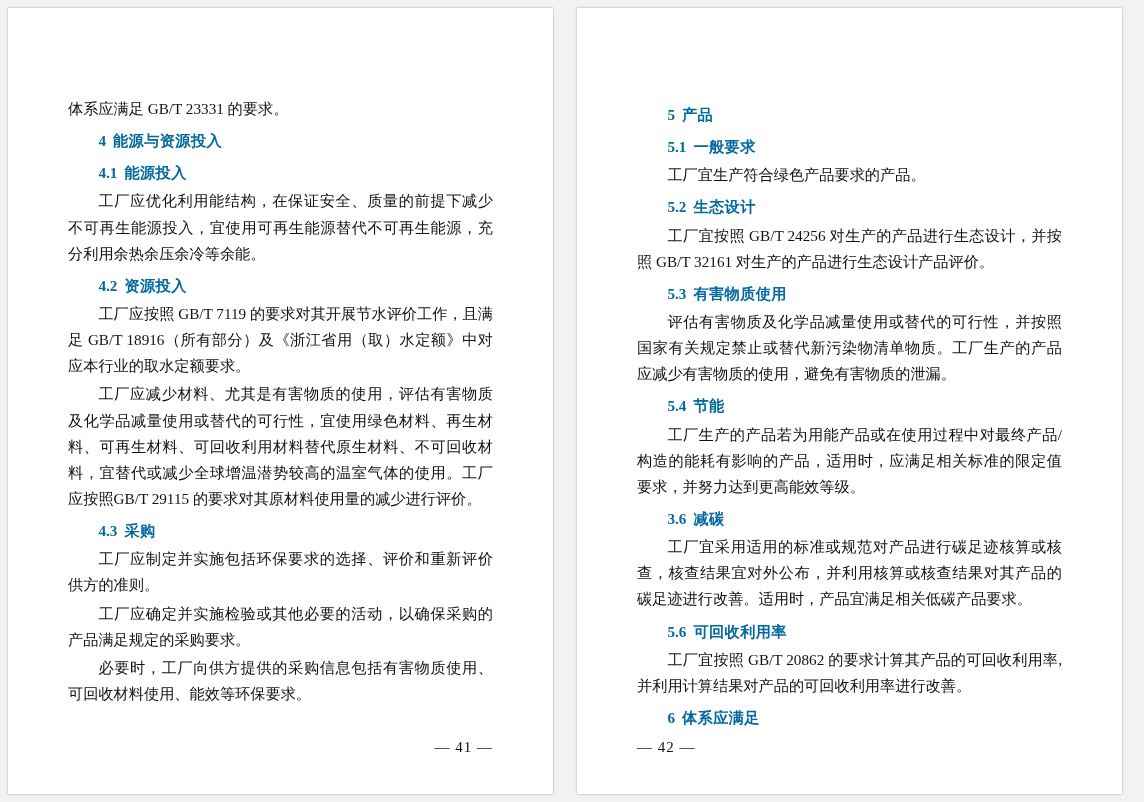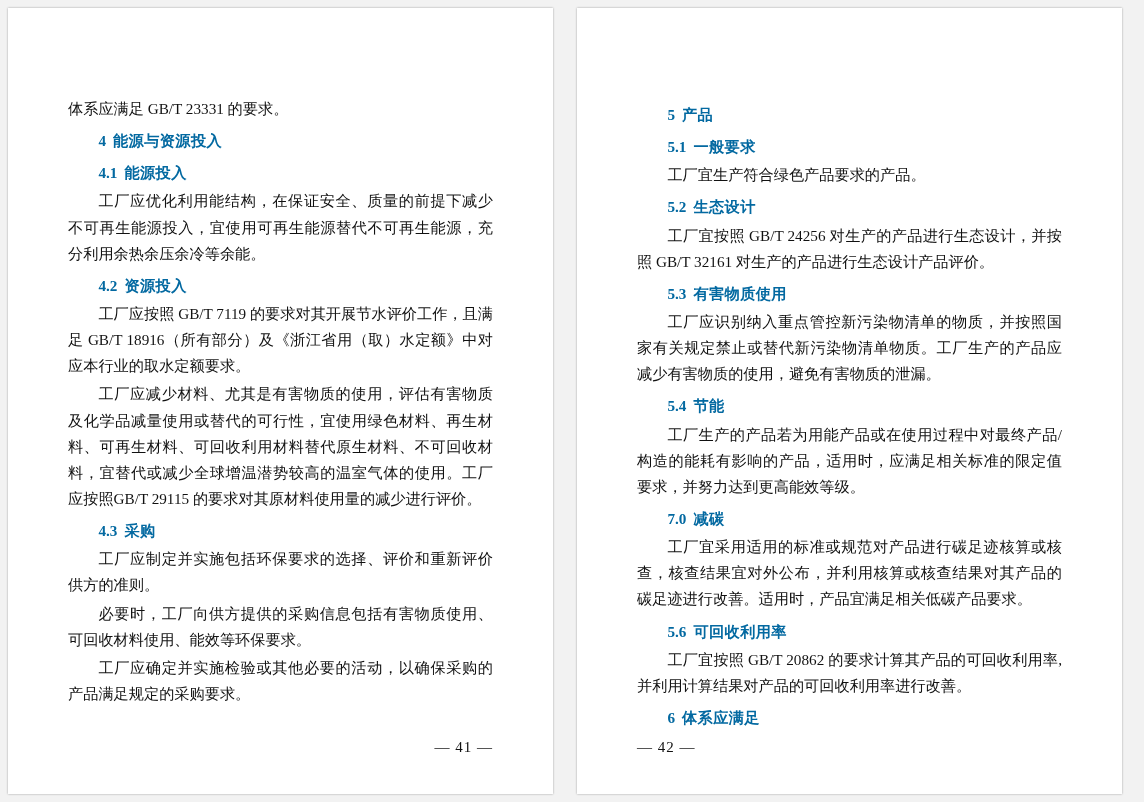--- a/index.html
+++ b/index.html
@@ -100,50 +100,50 @@
       <p class="heading num-head"><span class="hnum">4.2</span><span class="htext">资源投入</span></p>
 
       <p class="para indent">工厂应按照 GB/T 7119 的要求对其开展节水评价工作，且满足 GB/T 18916（所有部分）及《浙江省用（取）水定额》中对应本行业的取水定额要求。</p>
 
       <p class="para indent">工厂应减少材料、尤其是有害物质的使用，评估有害物质及化学品减量使用或替代的可行性，宜使用绿色材料、再生材料、可再生材料、可回收利用材料替代原生材料、不可回收材料，宜替代或减少全球增温潜势较高的温室气体的使用。工厂应按照GB/T 29115 的要求对其原材料使用量的减少进行评价。</p>
 
       <p class="heading num-head"><span class="hnum">4.3</span><span class="htext">采购</span></p>
 
       <p class="para indent">工厂应制定并实施包括环保要求的选择、评价和重新评价供方的准则。</p>
 
+      <p class="para indent">工厂应确定并实施检验或其他必要的活动，以确保采购的产品满足规定的采购要求。</p>
+
       <p class="para indent">必要时，工厂向供方提供的采购信息包括有害物质使用、可回收材料使用、能效等环保要求。</p>
-
-      <p class="para indent">工厂应确定并实施检验或其他必要的活动，以确保采购的产品满足规定的采购要求。</p>
 
     </div>
     <div class="page-num">— 41 —</div>
   </div>
 
   <div class="page page-right">
     <div class="page-inner">
 
       <p class="heading num-head"><span class="hnum">5</span><span class="htext">产品</span></p>
 
       <p class="heading num-head"><span class="hnum">5.1</span><span class="htext">一般要求</span></p>
 
       <p class="para indent">工厂宜生产符合绿色产品要求的产品。</p>
 
       <p class="heading num-head"><span class="hnum">5.2</span><span class="htext">生态设计</span></p>
 
       <p class="para indent">工厂宜按照 GB/T 24256 对生产的产品进行生态设计，并按照 GB/T 32161 对生产的产品进行生态设计产品评价。</p>
 
       <p class="heading num-head"><span class="hnum">5.3</span><span class="htext">有害物质使用</span></p>
 
-      <p class="para indent">工厂应识别纳入重点管控新污染物清单的物质，并按照国家有关规定禁止或替代新污染物清单物质。工厂生产的产品应减少有害物质的使用，避免有害物质的泄漏。</p>
+      <p class="para indent">评估有害物质及化学品减量使用或替代的可行性，并按照国家有关规定禁止或替代新污染物清单物质。工厂生产的产品应减少有害物质的使用，避免有害物质的泄漏。</p>
 
       <p class="heading num-head"><span class="hnum">5.4</span><span class="htext">节能</span></p>
 
       <p class="para indent">工厂生产的产品若为用能产品或在使用过程中对最终产品/构造的能耗有影响的产品，适用时，应满足相关标准的限定值要求，并努力达到更高能效等级。</p>
 
-      <p class="heading num-head"><span class="hnum">7.0</span><span class="htext">减碳</span></p>
+      <p class="heading num-head"><span class="hnum">3.6</span><span class="htext">减碳</span></p>
 
       <p class="para indent">工厂宜采用适用的标准或规范对产品进行碳足迹核算或核查，核查结果宜对外公布，并利用核算或核查结果对其产品的碳足迹进行改善。适用时，产品宜满足相关低碳产品要求。</p>
 
       <p class="heading num-head"><span class="hnum">5.6</span><span class="htext">可回收利用率</span></p>
 
       <p class="para indent">工厂宜按照 GB/T 20862 的要求计算其产品的可回收利用率,并利用计算结果对产品的可回收利用率进行改善。</p>
 
       <p class="heading num-head"><span class="hnum">6</span><span class="htext">体系应满足</span></p>
 
     </div>

